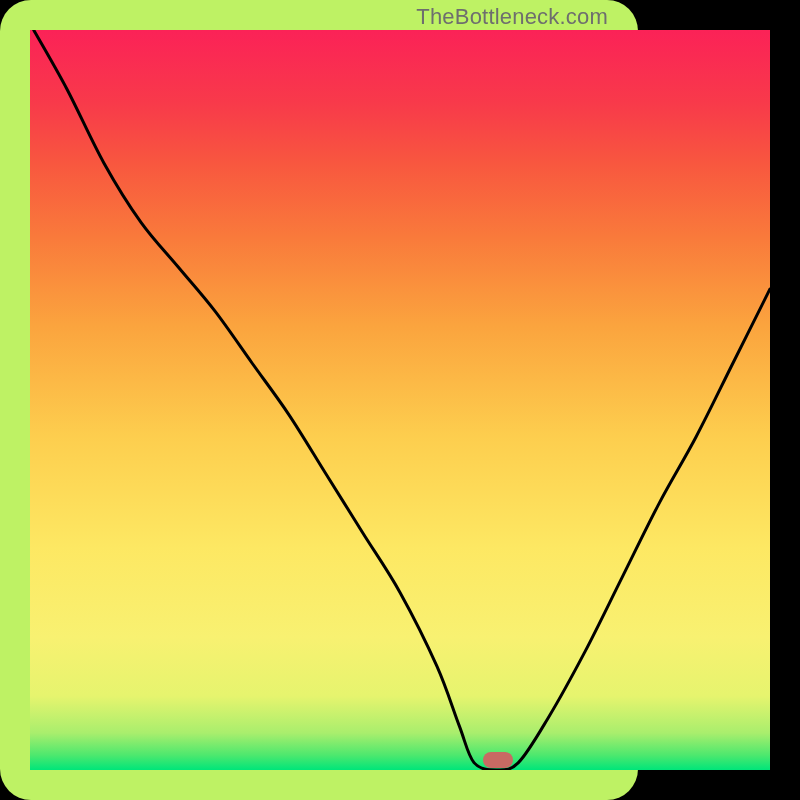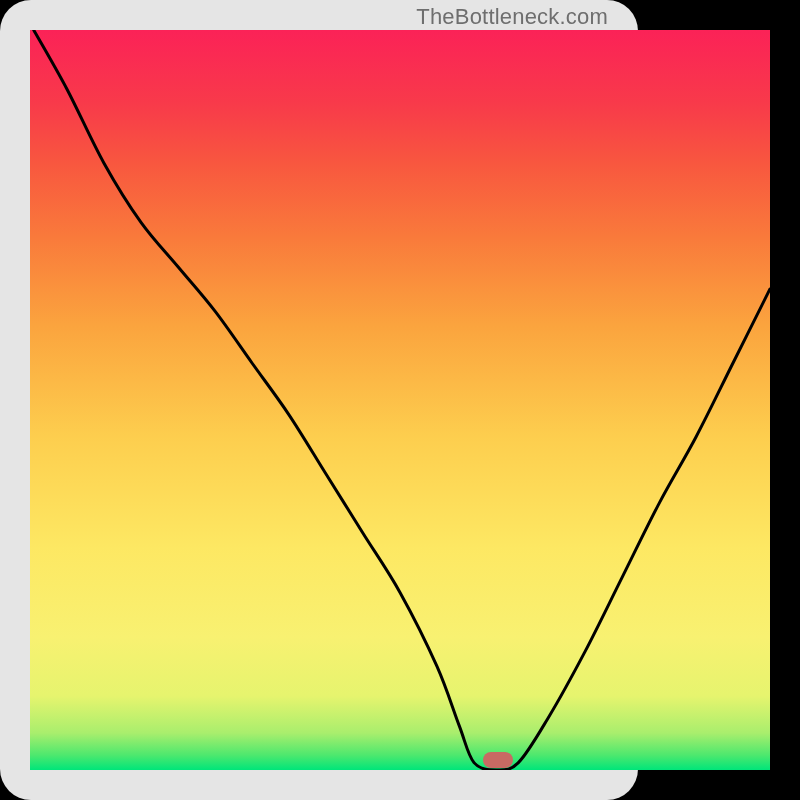--- a/index.html
+++ b/index.html
@@ -8,21 +8,21 @@
     width: 800px;
     height: 800px;
     background: #000;
     overflow: hidden;
     font-family: Arial, Helvetica, sans-serif;
   }
   .frame {
     position: relative;
     width: 638px;
     height: 800px;
-    background: #e5e5e5;
+    background: #bef264;
     border-radius: 31px;
   }
   .plot-area {
     position: absolute;
     left: 30px;
     top: 30px;
     width: 740px;
     height: 740px;
     
     background: linear-gradient(

